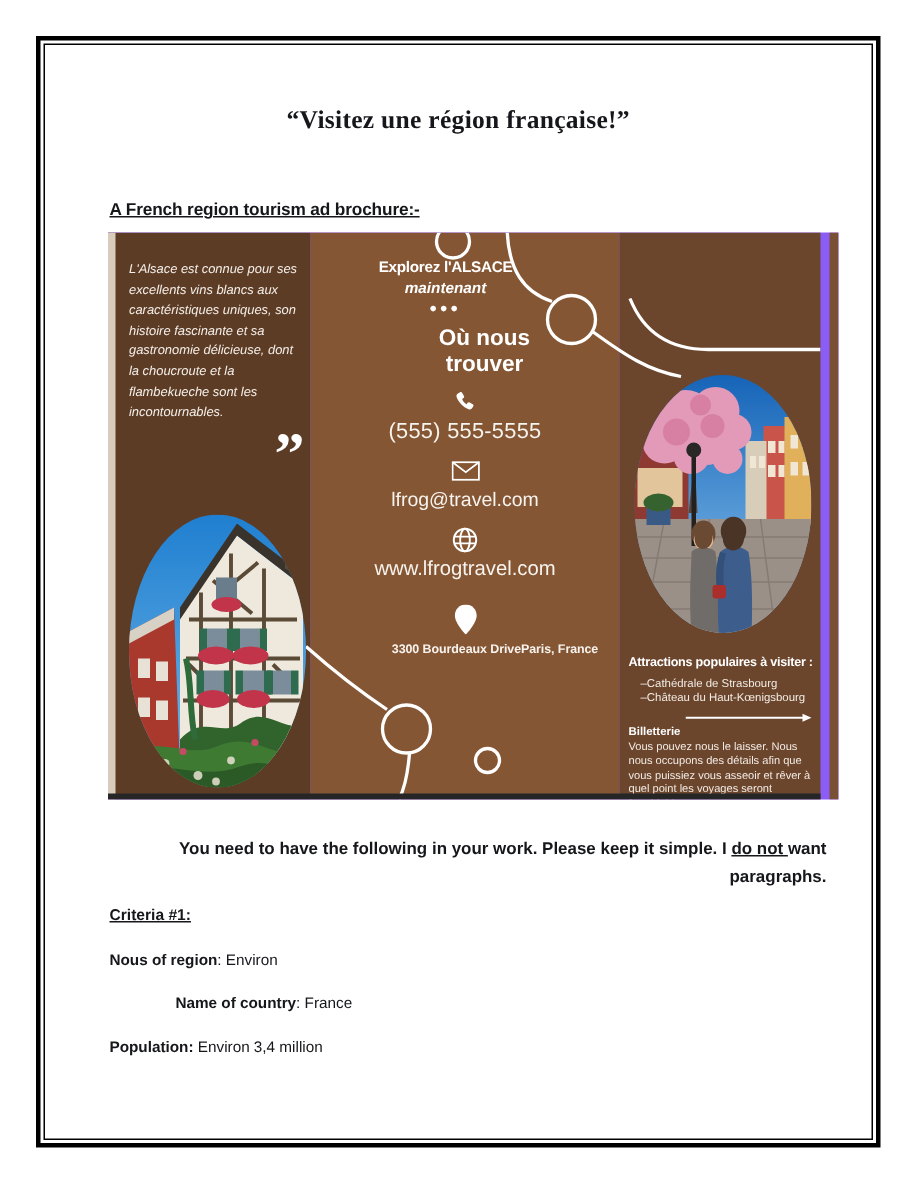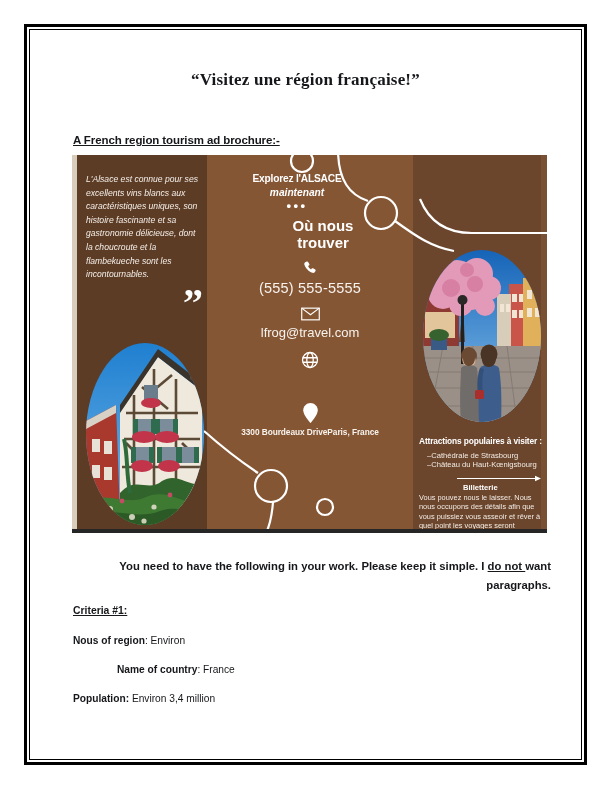--- a/index.html
+++ b/index.html
@@ -61,20 +61,21 @@
     letter-spacing: -0.1px;
   }
 
   
   #brochure {
     position: absolute;
     left: 42px; top: 125px;
     width: 475px; height: 378px;
     overflow: hidden;
     background: #8b5cf6;
+    padding-left: 12px;
   }
   #brochure-baseline {
     position: absolute;
     left: 0; bottom: 0;
     width: 475px; height: 4px;
     background: #262626;
   }
 
   
   .panel { position: absolute; top: 0; height: 378px; }
@@ -181,21 +182,21 @@
     text-align: center;
     color: #f7f3ee;
   }
   #phone-icon   { top: 105px; }
   #phone-text   { top: 125px; font-size: 14.5px; letter-spacing: 0.2px; }
   #email-icon   { top: 152px; }
   #email-text   { top: 170px; font-size: 13px; }
   #web-icon     { top: 196px; }
   #web-text     { top: 216px; font-size: 13.5px; }
   #addr-icon    { top: 248px; }
-  #addr-text    { top: 272px; font-size: 8.3px; font-weight: bold; letter-spacing: -0.05px;}
+  #addr-text    { top: 272px; font-size: 8.3px; font-weight: bold; letter-spacing: -0.05px; margin-left: 20px;}
 
   
   #street-photo {
     position: absolute;
     left: 351px; top: 95px;
     width: 118px; height: 172px;
     border-radius: 50%;
     overflow: hidden;
   }
   #attractions-title {
@@ -219,21 +220,20 @@
     position: absolute;
     left: 385px; top: 320px;
     width: 86px; height: 7px;
   }
   #ticket-title {
     position: absolute;
     left: 347px; top: 328px;
     font-size: 7.6px;
     font-weight: bold;
     color: #ffffff;
-    margin-left: 44px;
   }
   #ticket-body {
     position: absolute;
     left: 347px; top: 338px;
     width: 126px;
     font-size: 7.4px;
     line-height: 9.4px;
     color: #f2ece5;
   }
 
@@ -413,20 +413,21 @@
     </div>
     <div class="contact-text" id="email-text">lfrog@travel.com</div>
 
     <div class="contact-icon" id="web-icon">
       <svg width="18" height="18" viewBox="0 0 24 24" fill="none" stroke="#ffffff" stroke-width="1.7">
         <circle cx="12" cy="12" r="10"></circle>
         <ellipse cx="12" cy="12" rx="4.3" ry="10"></ellipse>
         <path d="M2.4 9 H21.6 M2.4 15 H21.6"></path>
       </svg>
     </div>
+    <div class="contact-text" id="web-text">www.lfrogtravel.com</div>
 
     <div class="contact-icon" id="addr-icon">
       <svg width="15" height="20" viewBox="0 0 16 22" fill="#ffffff">
         <path d="M8 0C3.6 0 0 3.6 0 8c0 5.8 8 14 8 14s8-8.2 8-14c0-4.4-3.6-8-8-8z"></path>
       </svg>
     </div>
     <div class="contact-text" id="addr-text">3300 Bourdeaux DriveParis, France</div>
 
     <div id="street-photo">
       <svg viewBox="0 0 118 172" width="118" height="172" preserveAspectRatio="xMidYMid slice">

